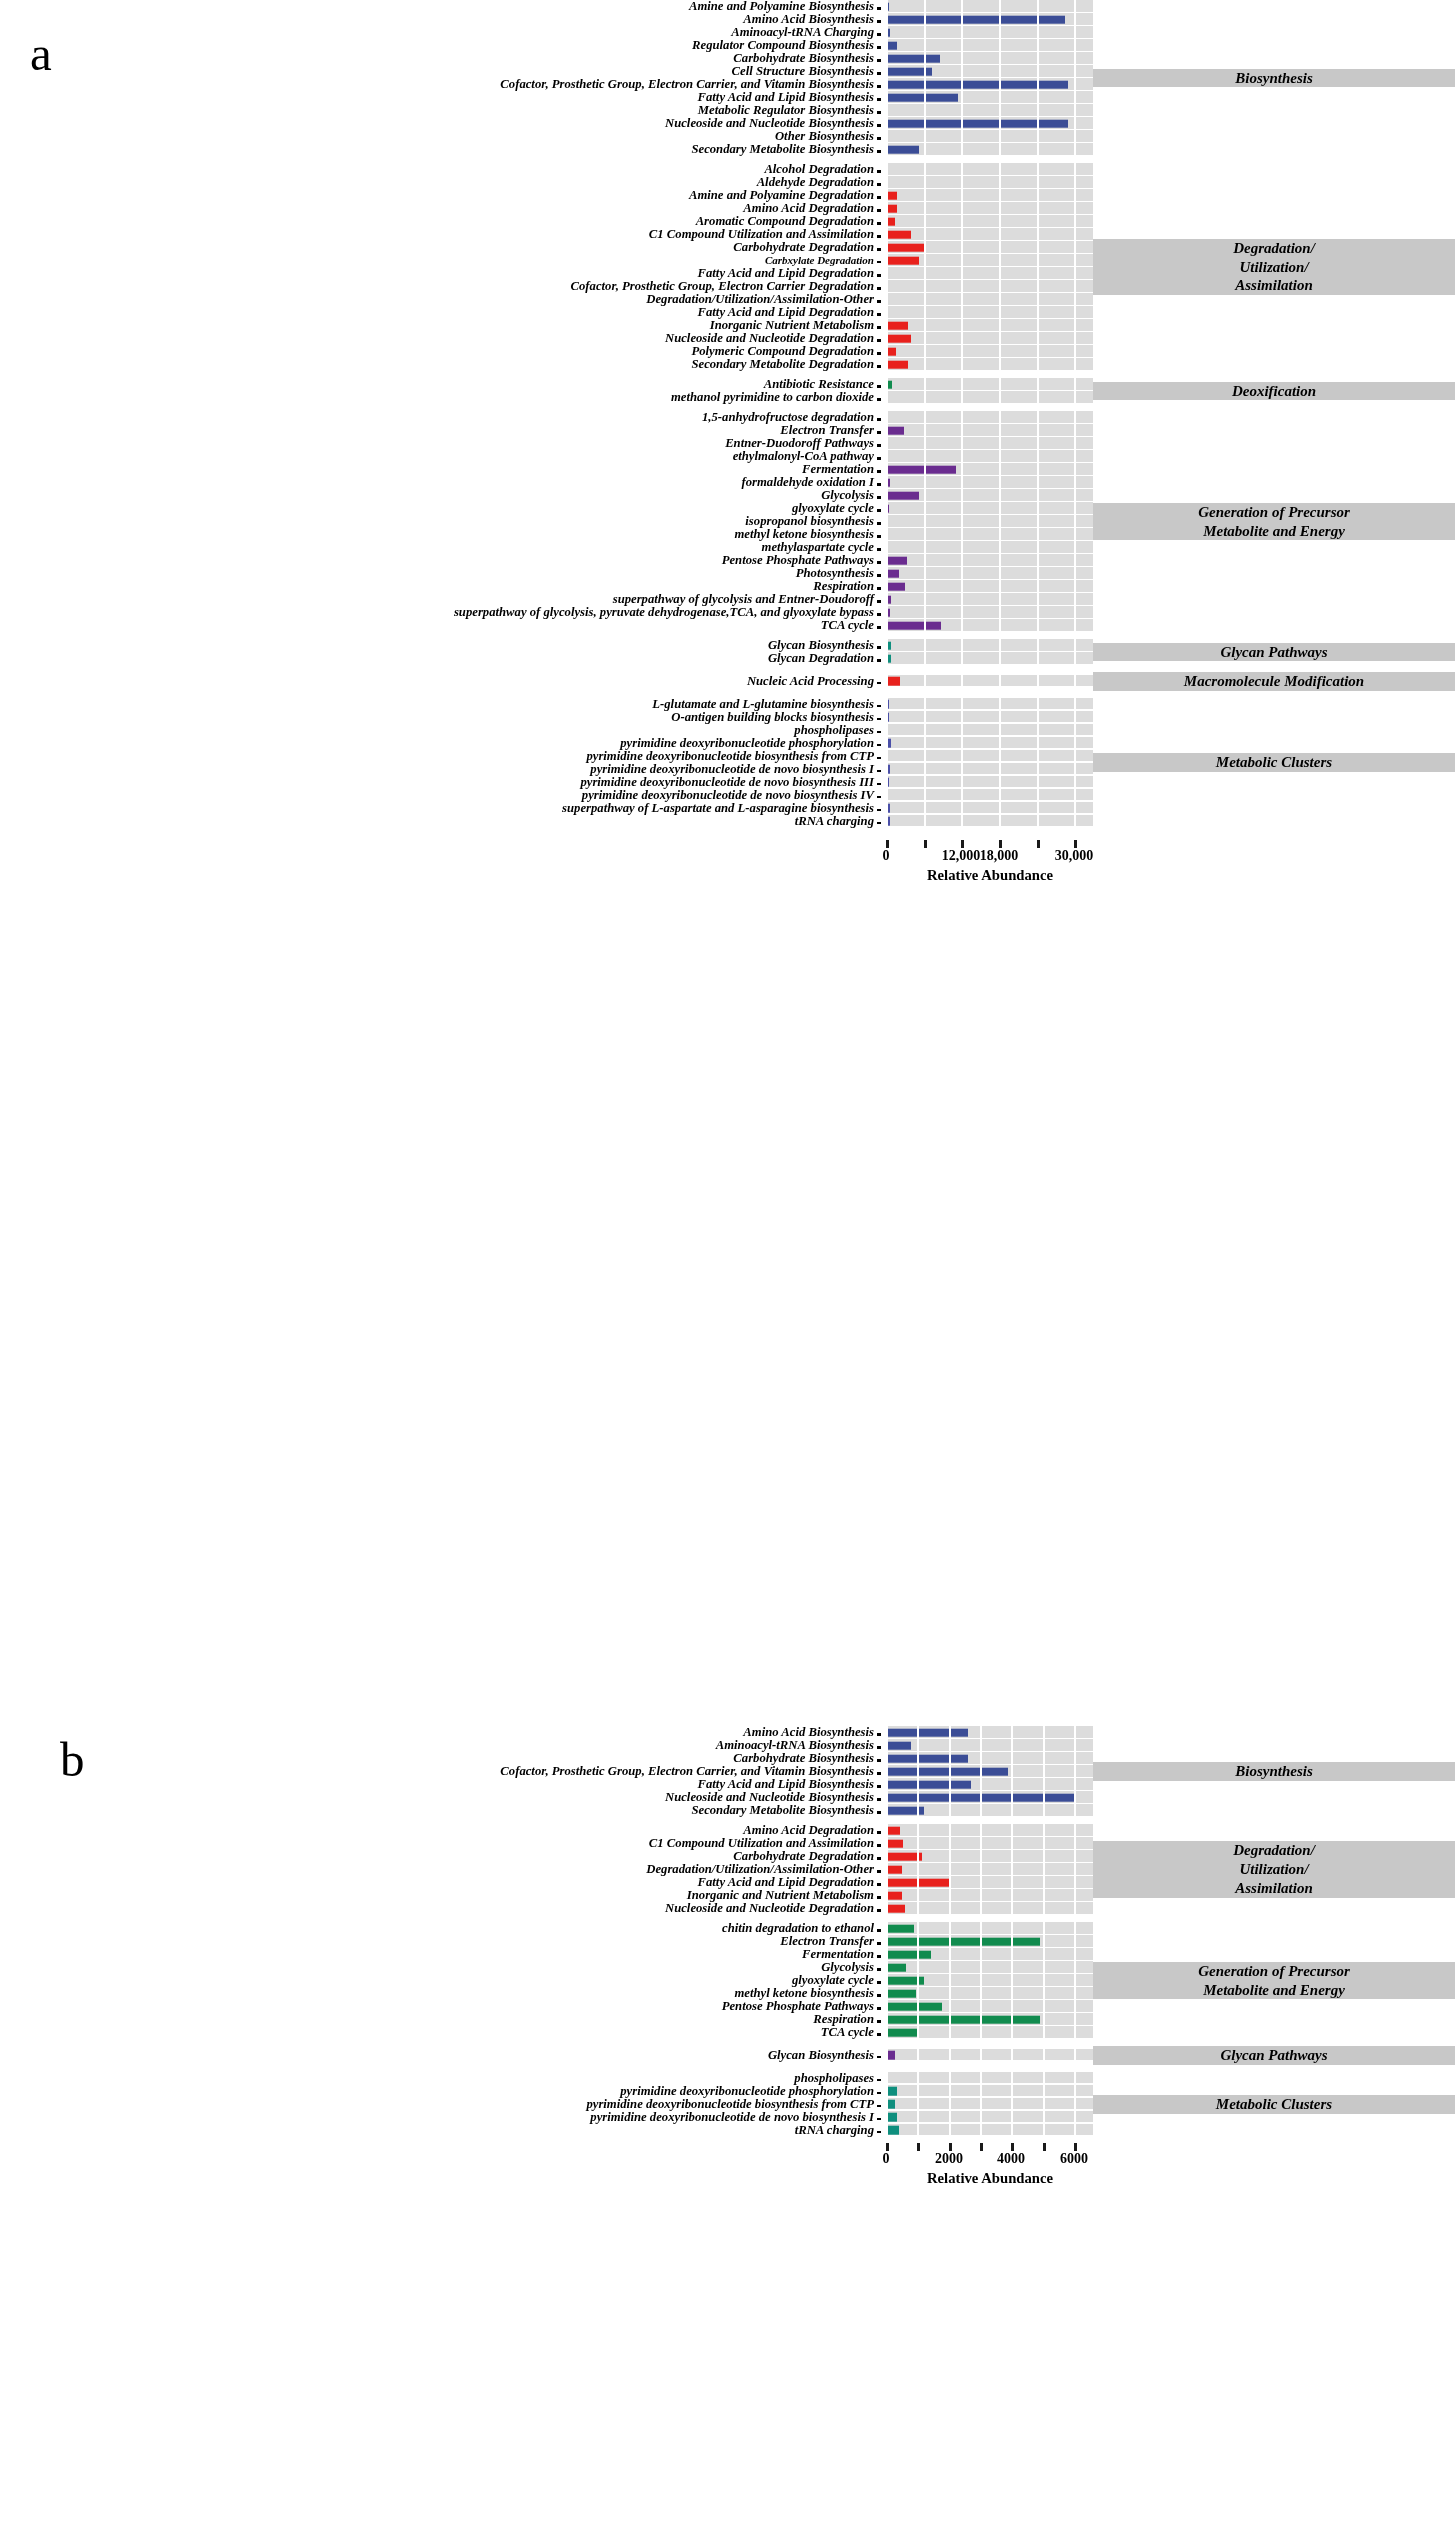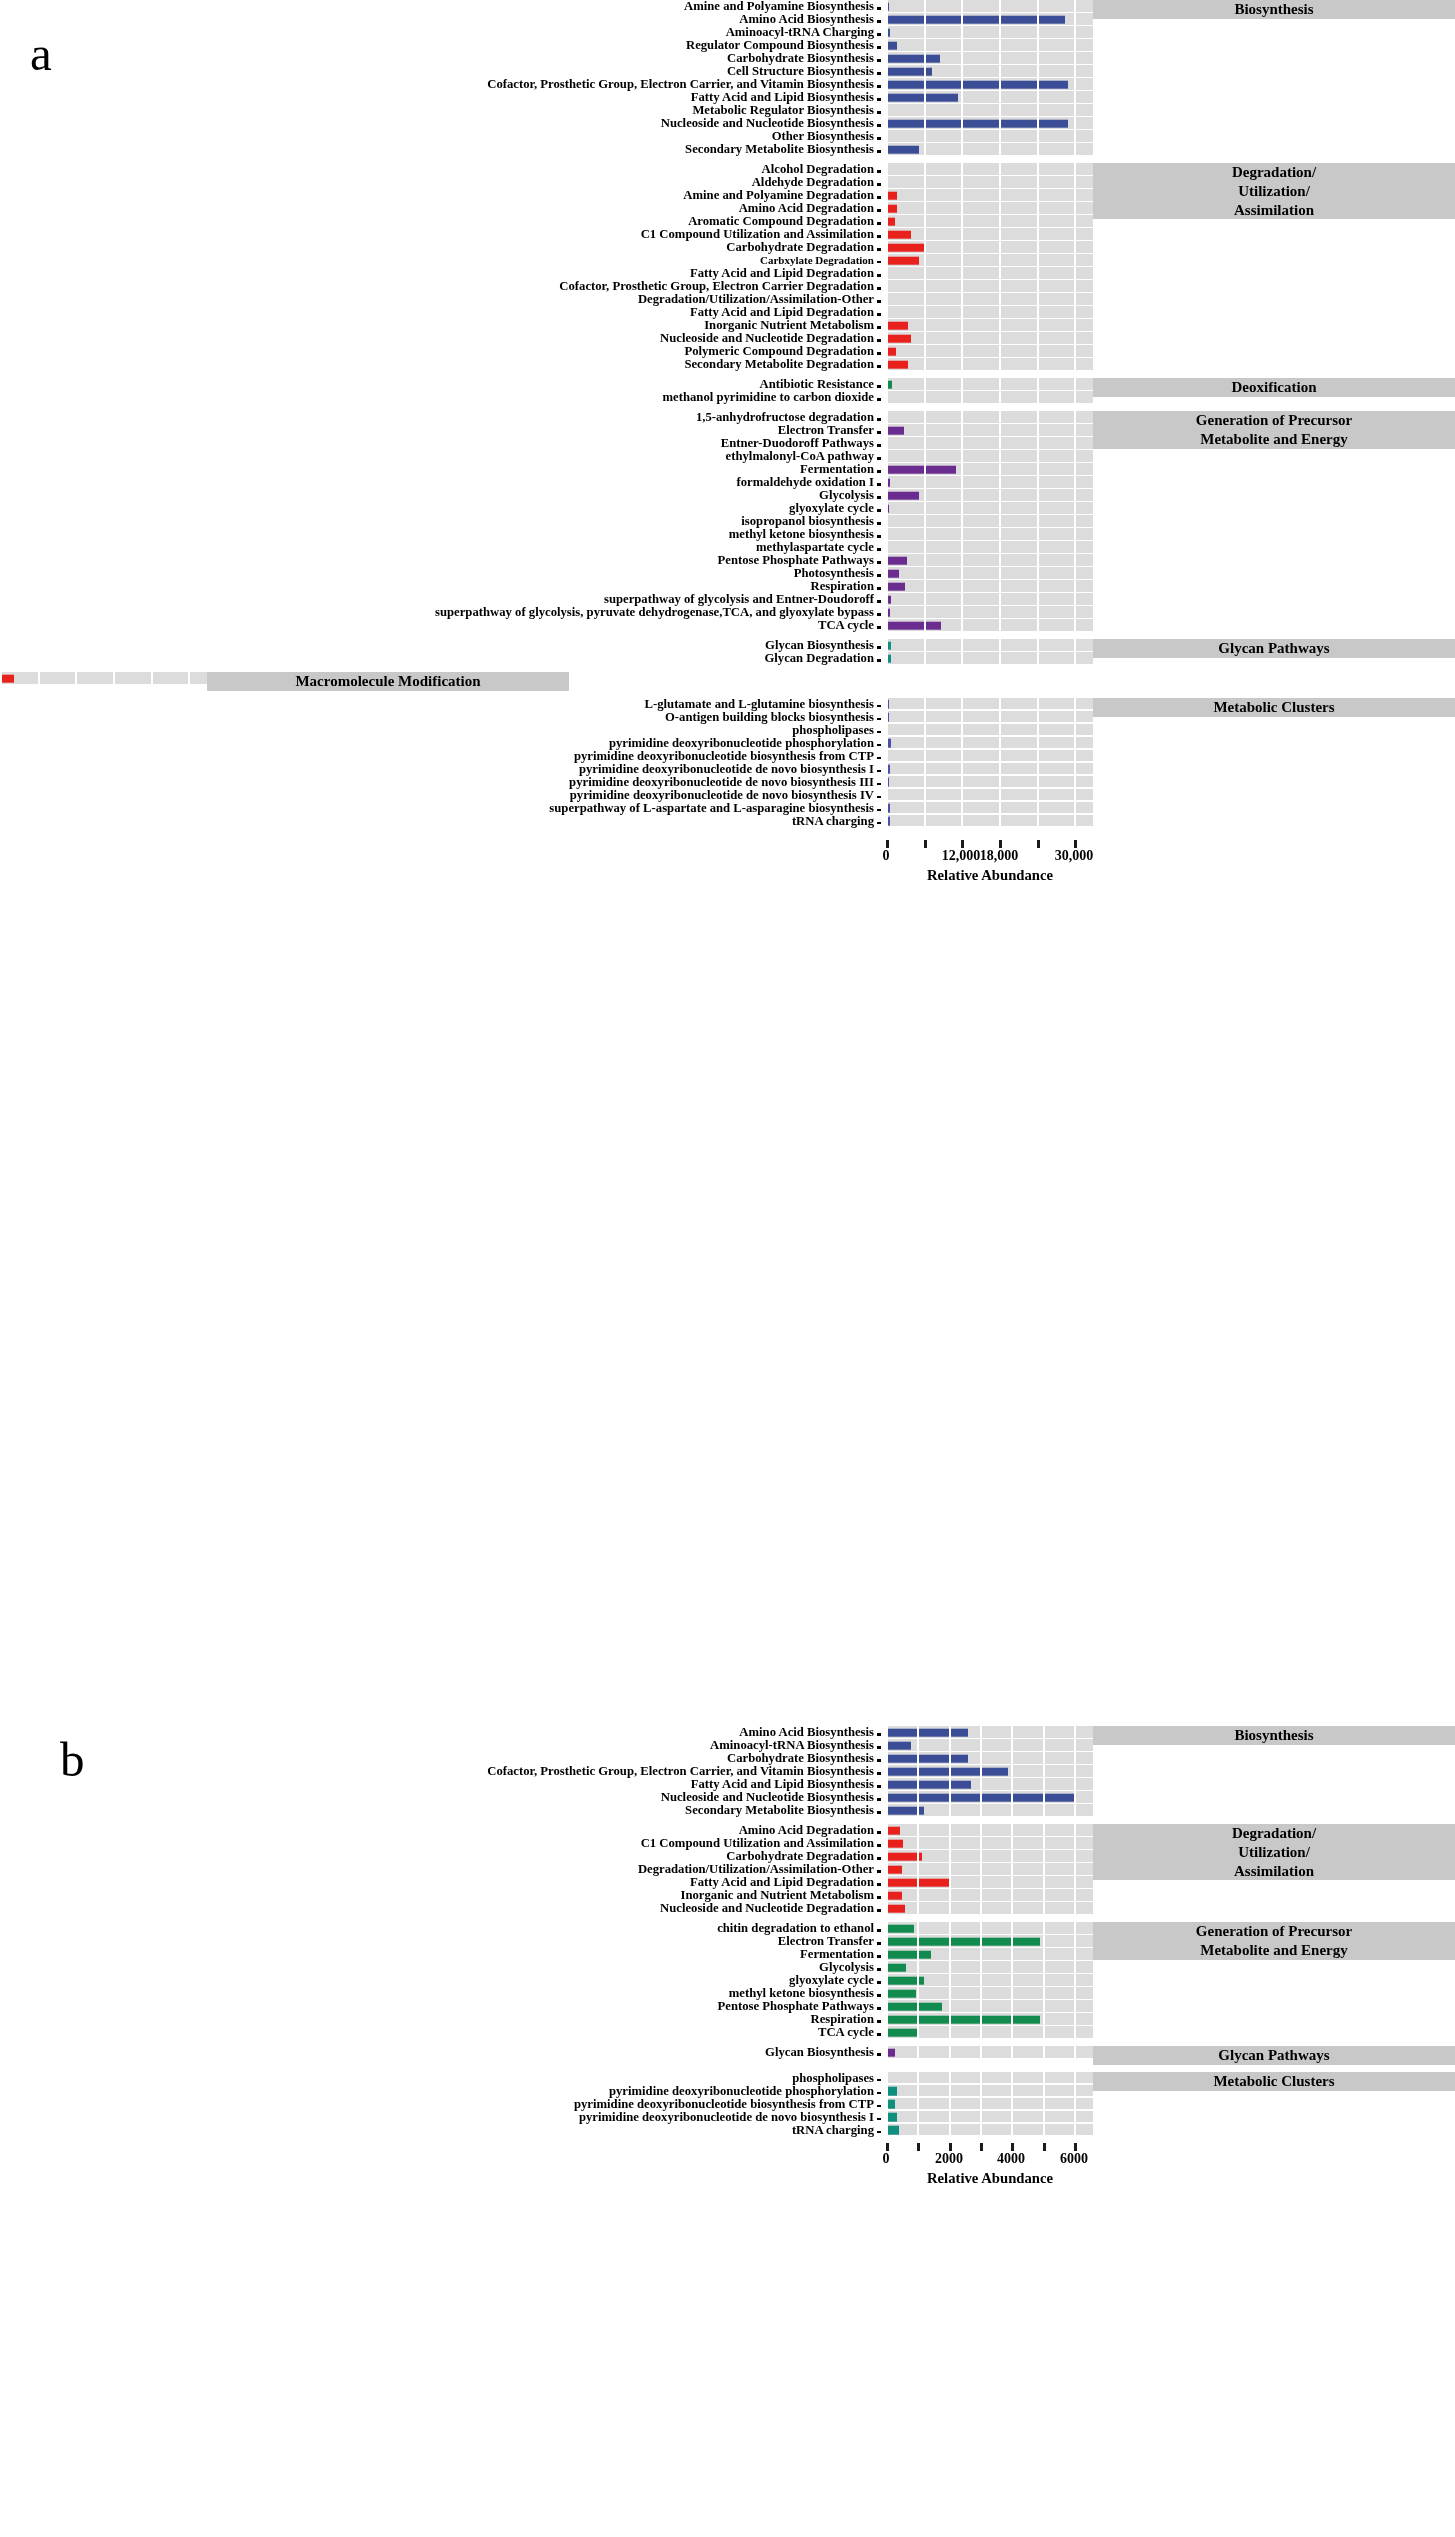--- a/index.html
+++ b/index.html
@@ -23,23 +23,24 @@
     font-weight:400;
     line-height:1;
   }
   #letter-a{left:30px;top:29px;}
   #letter-b{left:60px;top:9px;}
 
   
   .facet{
     position:relative;
     display:flex;
-    align-items:flex-start;
+    align-items:center;
     width:1455px;
     margin-bottom:7px;
+    font-style:italic;
   }
   .labels{
     width:886px;
     flex:0 0 886px;
     display:flex;
     flex-direction:column;
     justify-content:center;
     box-sizing:border-box;
     padding-right:5px;
   }
@@ -560,20 +561,25 @@
               <div class="gridv" style="left: 38px;"></div>
               <div class="gridv" style="left: 75px;"></div>
               <div class="gridv" style="left: 113px;"></div>
               <div class="gridv" style="left: 151px;"></div>
               <div class="gridv" style="left: 188px;"></div>
             </div>
           </div>
           <div class="striplabel">Glycan Pathways</div>
         </div>
         <div class="facet">
+          <div class="labels">
+            <div class="labelrow">
+              <span style="white-space: nowrap;"><span class="rowlabel" style="font-size: 12.7px;">Nucleic Acid Processing</span><span class="tickdot"></span></span>
+            </div>
+          </div>
           <div class="plot">
             <div class="plotinner">
               <div class="plotrow">
                 <div class="bar" style="width: 14px; background: rgb(232, 33, 29);"></div>
                 <div class="gridh" style="bottom: 0px;"></div>
               </div>
               <div class="gridv" style="left: 0px;"></div>
               <div class="gridv" style="left: 38px;"></div>
               <div class="gridv" style="left: 75px;"></div>
               <div class="gridv" style="left: 113px;"></div>

